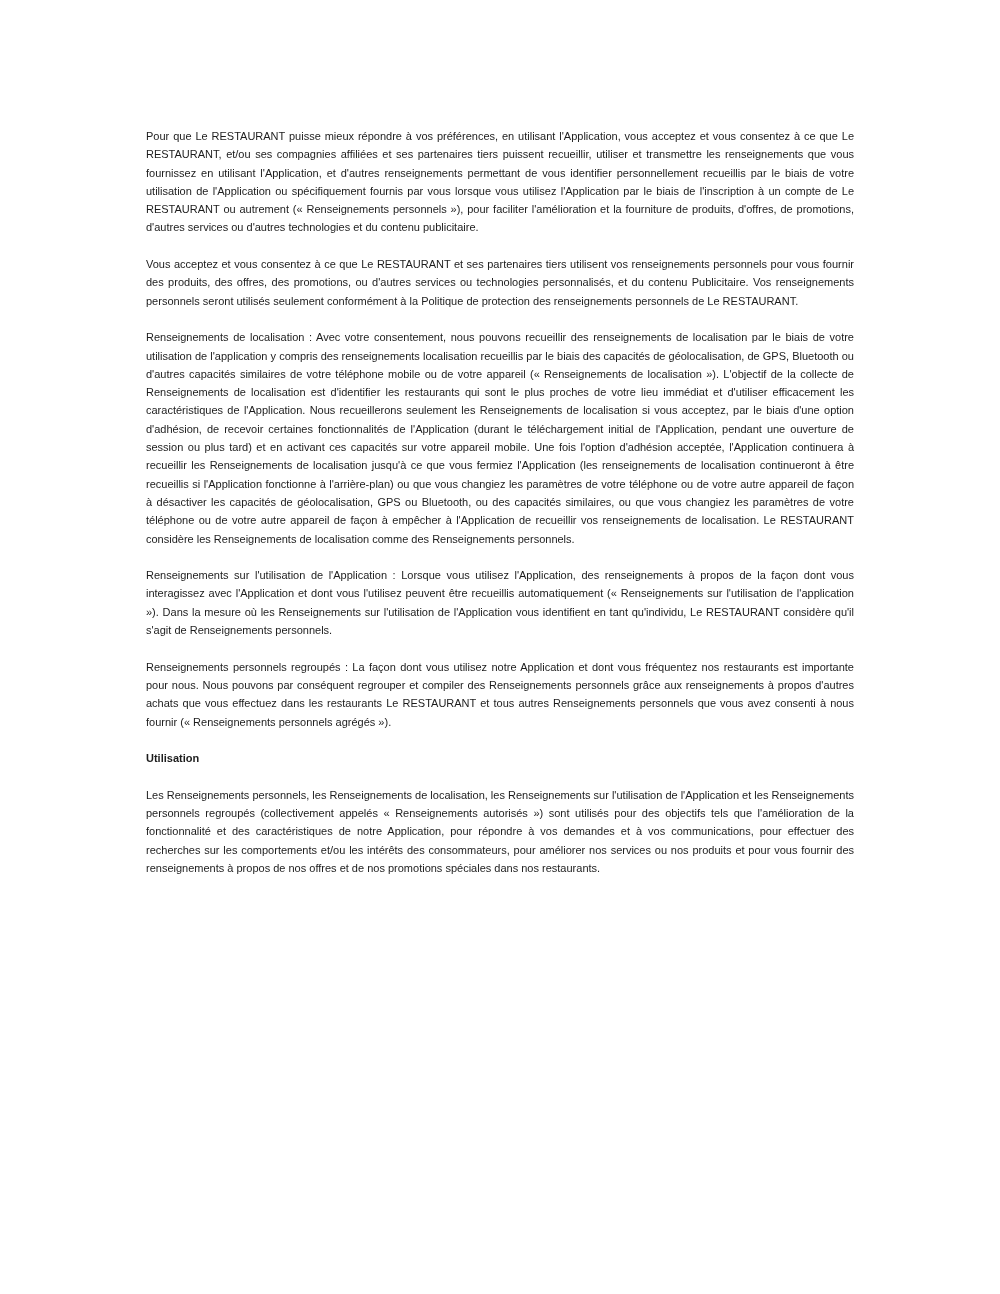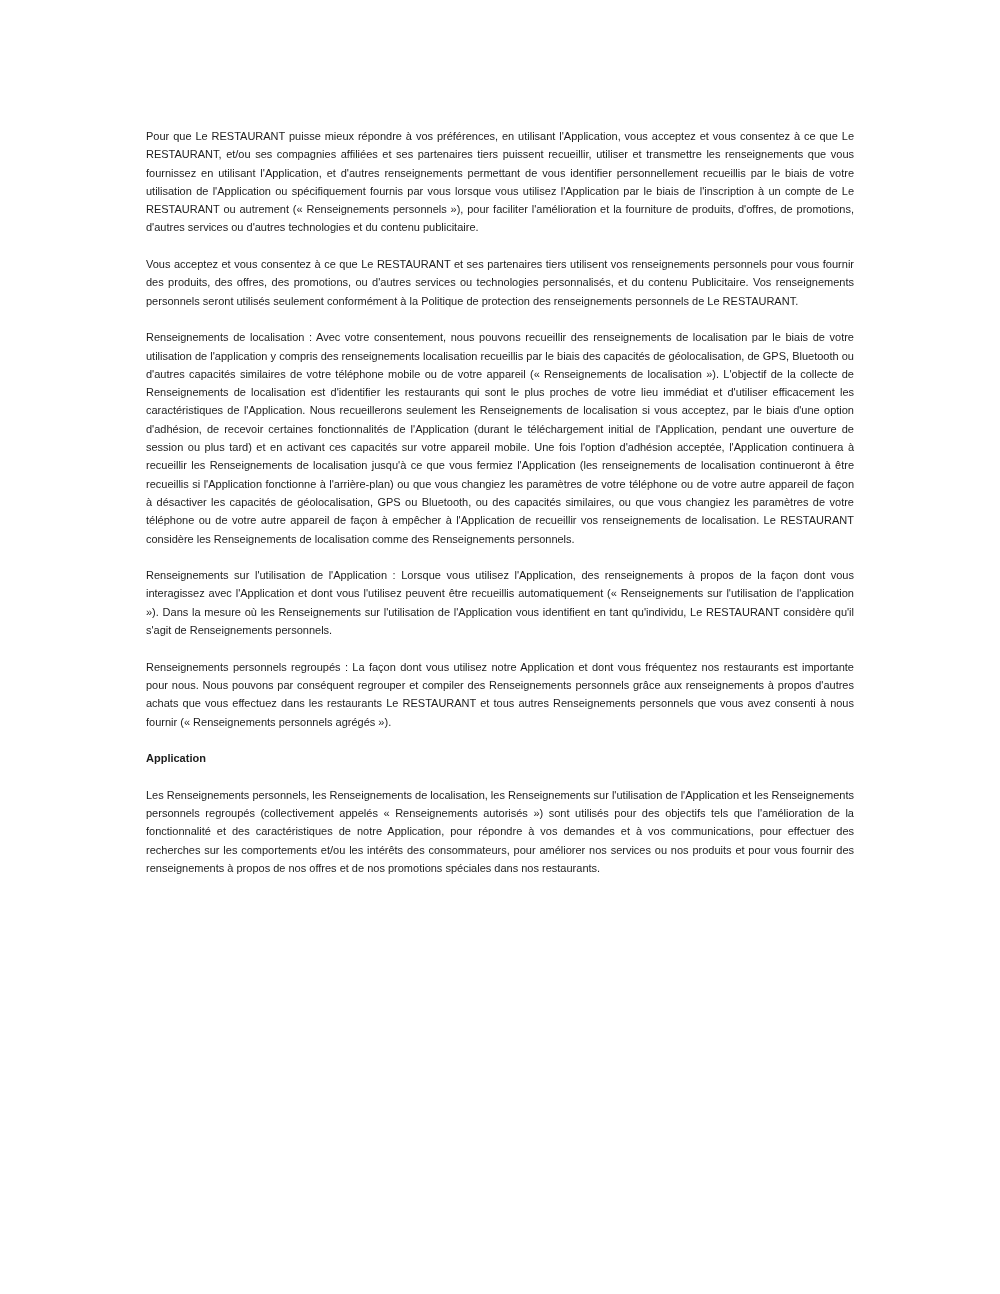--- a/index.html
+++ b/index.html
@@ -52,19 +52,19 @@
   </p>
 
   <p class="para">
     <strong>Renseignements sur l'utilisation de l'Application</strong><span> : Lorsque vous utilisez l'Application, des renseignements à propos de la façon dont vous interagissez avec l'Application et dont vous l'utilisez peuvent être recueillis automatiquement (« Renseignements sur l'utilisation de l'application »). Dans la mesure où les Renseignements sur l'utilisation de l'Application vous identifient en tant qu'individu, Le RESTAURANT considère qu'il s'agit de Renseignements personnels.</span>
   </p>
 
   <p class="para">
     <strong>Renseignements personnels regroupés</strong><span> : La façon dont vous utilisez notre Application et dont vous fréquentez nos restaurants est importante pour nous. Nous pouvons par conséquent regrouper et compiler des Renseignements personnels grâce aux renseignements à propos d'autres achats que vous effectuez dans les restaurants Le RESTAURANT et tous autres Renseignements personnels que vous avez consenti à nous fournir (« Renseignements personnels agrégés »).</span>
   </p>
 
-  <p class="para heading">Application</p>
+  <p class="para heading">Utilisation</p>
 
   <p class="para">
     <span>Les Renseignements personnels, les Renseignements de localisation, les Renseignements sur l'utilisation de l'Application et les Renseignements personnels regroupés (collectivement appelés « Renseignements autorisés ») sont utilisés pour des objectifs tels que l'amélioration de la fonctionnalité et des caractéristiques de notre Application, pour répondre à vos demandes et à vos communications, pour effectuer des recherches sur les comportements et/ou les intérêts des consommateurs, pour améliorer nos services ou nos produits et pour vous fournir des renseignements à propos de nos offres et de nos promotions spéciales dans nos restaurants.</span>
   </p>
 
 </div>
 
 </body></html>

